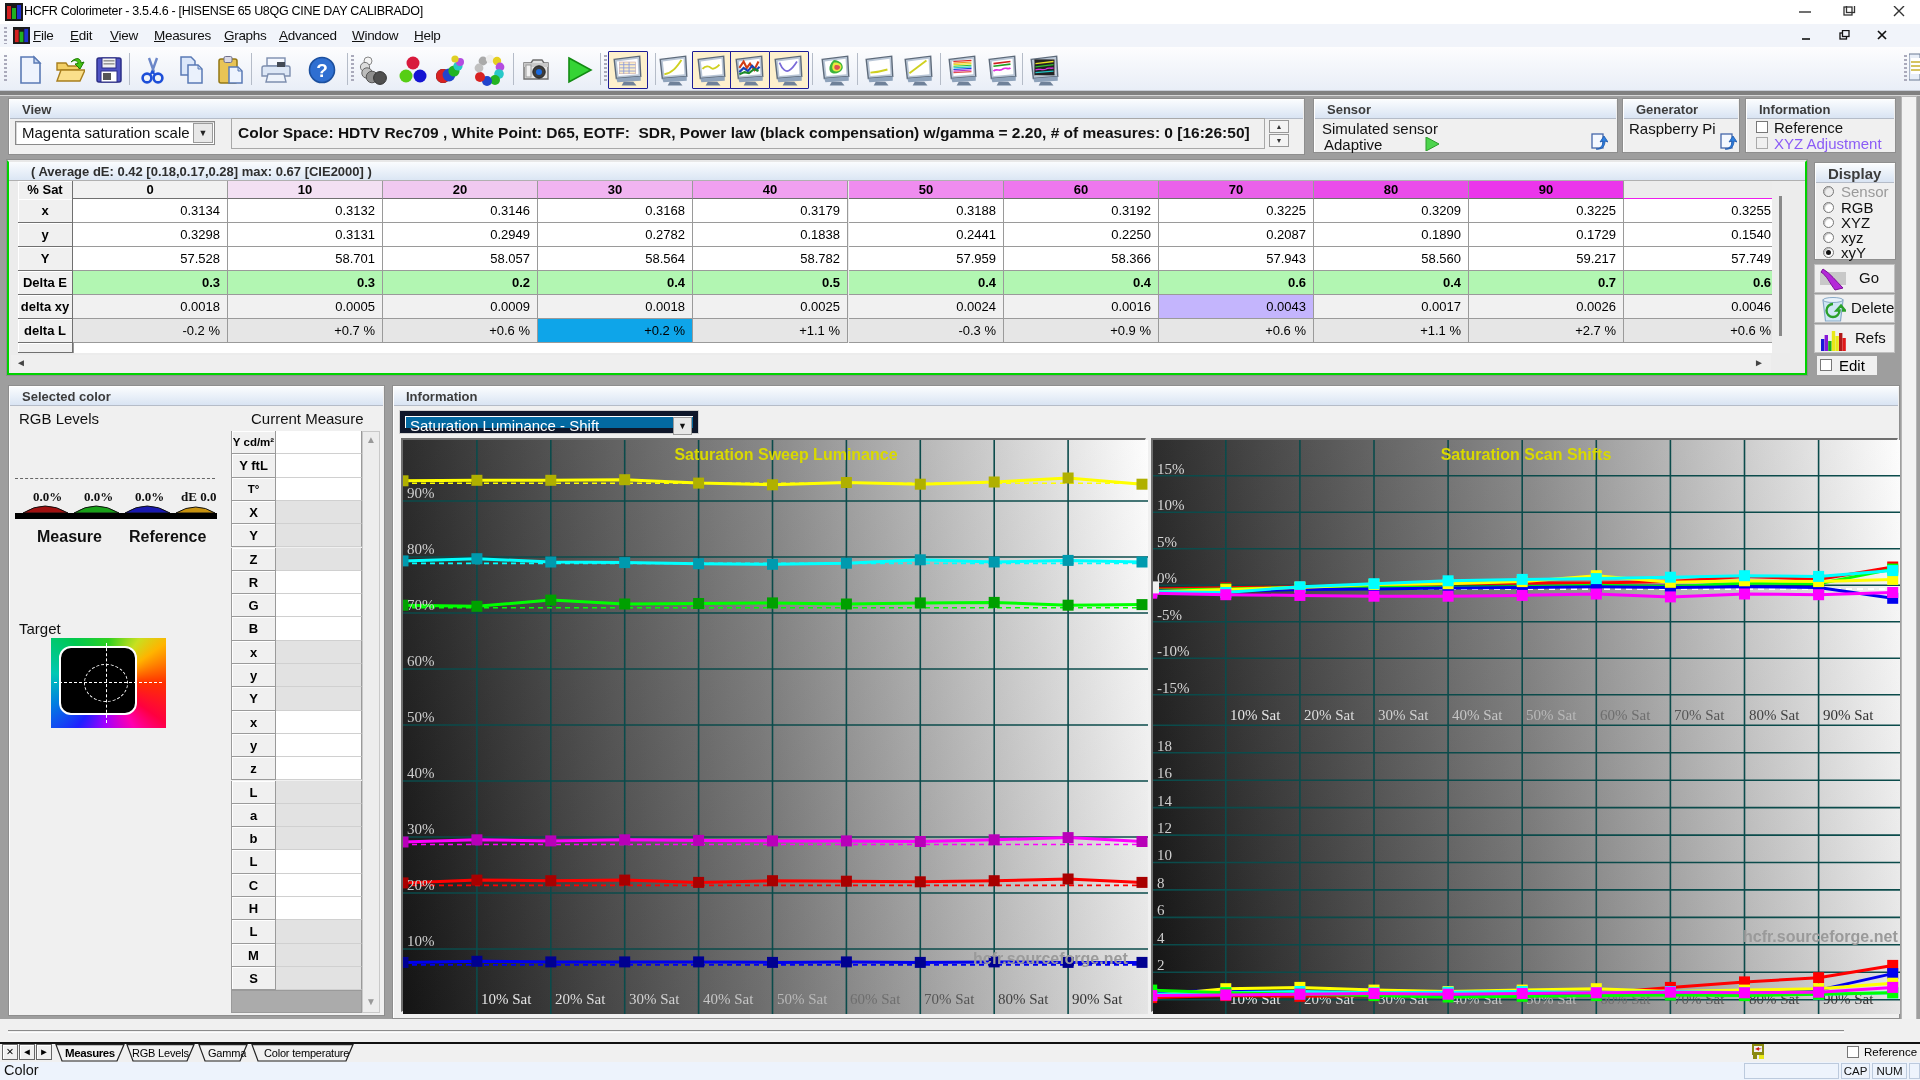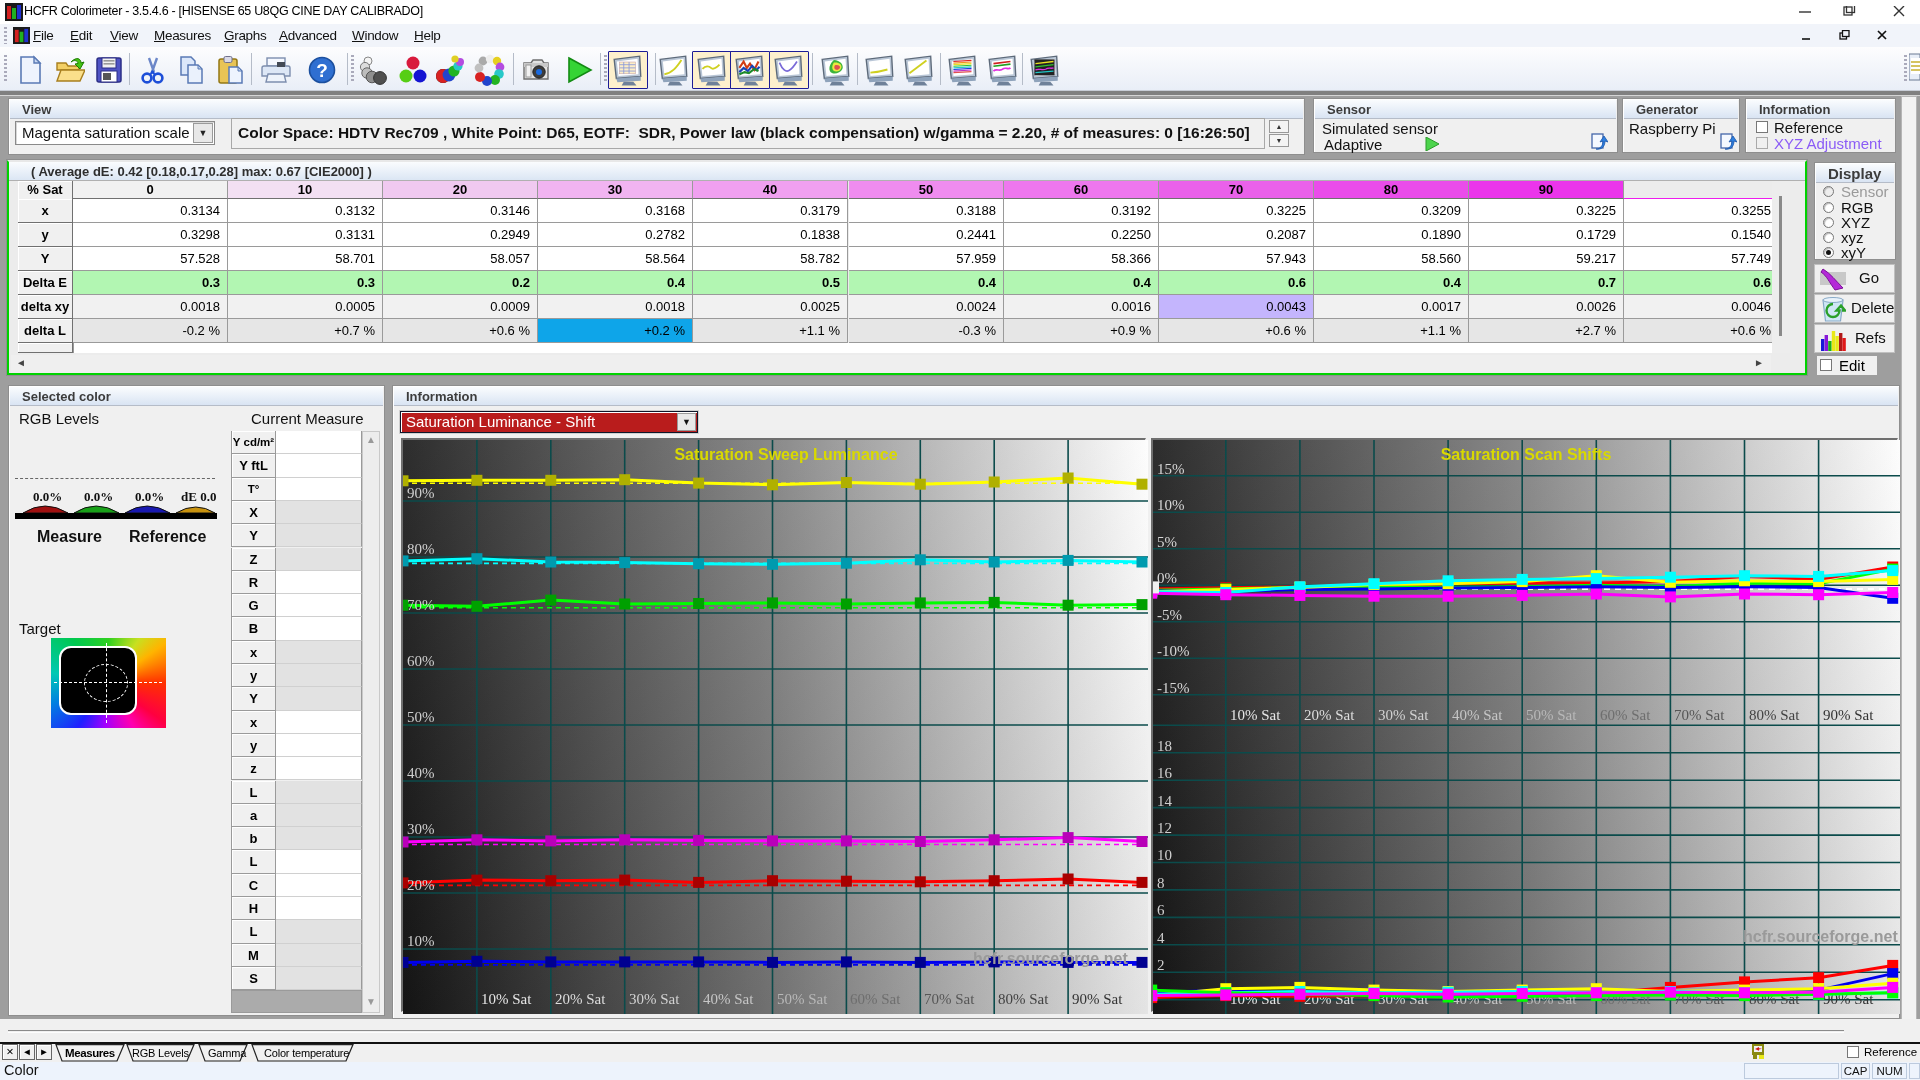--- a/index.html
+++ b/index.html
@@ -626,21 +626,21 @@
       <div class="cmval" style="top:580.9px;height:23.3px;background:#e2e2e2"></div>
     <div class="abs" style="left:222px;top:604px;width:131px;height:23px;background:#ababab;border:1px solid #9a9a9a"></div>
 
     <div class="abs" style="left:353px;top:45px;width:18px;height:582px;background:#ededed;border:1px solid #c9c9c9"></div>
     <div class="arr" style="left:355px;top:48px;width:14px;color:#999">▲</div>
     <div class="arr" style="left:355px;top:610px;width:14px;color:#999">▼</div>
   </div>
 
   <div class="panel" style="left:392px;top:385px;width:1508px;height:634px">
     <div class="phead">Information</div>
-    <div class="abs" style="left:7px;top:25px;width:298px;height:22px;background:#b91c1c;border:1px solid #0f172a;box-shadow:inset 1px 1px 0 #fff, 0 0 0 1px #d0d0d0">
+    <div class="abs" style="left:7px;top:25px;width:298px;height:22px;background:#0369a1;border:5px solid #0f172a;box-shadow:inset 1px 1px 0 #fff, 0 0 0 1px #d0d0d0">
       <div style="font-size:15px;color:#fff;padding:1px 0 0 5px">Saturation Luminance - Shift</div>
       <div class="abs" style="right:1px;top:1px;width:19px;height:18px;background:#e8e8e8;border:1px solid #9a9a9a;text-align:center;line-height:16px;font-size:9px;color:#111">▼</div>
     </div>
 
     <div class="abs" style="left:8px;top:52px;width:745px;height:574px;border-top:2px solid #6f6f6f;border-left:2px solid #6f6f6f;border-right:1px solid #fff;border-bottom:1px solid #fff">
       <svg width="745" height="574" style="position:absolute;left:0;top:0">
           <defs>
             <linearGradient id="bgg" x1="0" y1="0" x2="1" y2="0">
               <stop offset="0" stop-color="#161616"></stop>
               <stop offset="0.5" stop-color="#7e7e7e"></stop>

